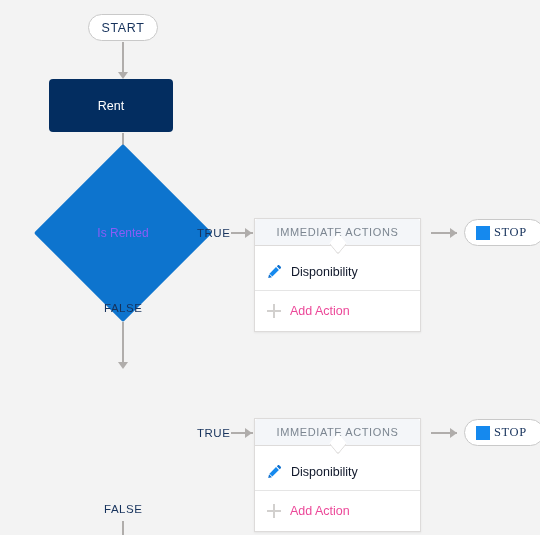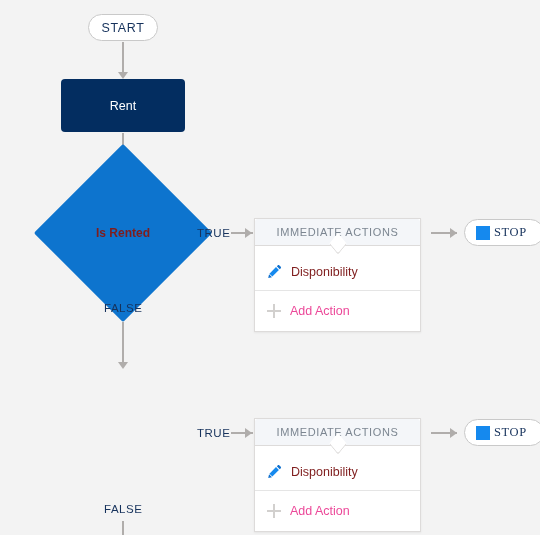--- a/index.html
+++ b/index.html
@@ -77,26 +77,25 @@
     background: #0d74ce;
     transform: rotate(45deg);
     border-radius: 2px;
   }
   .diamond-label {
     position: absolute;
     inset: 0;
     display: flex;
     align-items: center;
     justify-content: center;
-    color: #7f1d1d;
+    color: #8b5cf6;
     font-size: 12px;
     text-align: center;
     padding: 0 14px;
     line-height: 1.2;
-    font-weight: bold;
   }
 
   
   .actions-card {
     width: 167px;
     background: #ffffff;
     border: 1px solid #dddbda;
     border-radius: 0;
     box-shadow: 0 1px 2px rgba(0,0,0,.06);
     overflow: visible;
@@ -128,21 +127,21 @@
     transform: rotate(45deg) skew(6deg,6deg);
     border-radius: 0 0 3px 0;
   }
   .action-row {
     display: flex;
     align-items: center;
     gap: 9px;
     height: 38px;
     padding: 0 12px;
     font-size: 12.5px;
-    color: #7f1d1d;
+    color: #0f172a;
   }
   .action-row.has-rule { border-bottom: 1px solid #e5e5e5; margin-top: 7px; }
   .action-row.add { color: #ec4899; height: 40px; }
 
   .pencil-icon { width: 15px; height: 15px; display: block; flex: 0 0 auto; }
   .plus-icon {
     width: 14px; height: 14px; position: relative; flex: 0 0 auto;
     display: block;
   }
   .plus-icon::before, .plus-icon::after {
@@ -191,21 +190,21 @@
 
 <div id="canvas">
 
   <div class="node" style="left:53px; top:14px;">
     <div class="pill pill-start">START</div>
   </div>
 
   <div class="conn-v" style="left:87px; top:42px; height:32px;"></div>
   <div class="arrow-down" style="left:83px; top:72px;"></div>
 
-  <div class="node" style="left:26px; top:79px;">
+  <div class="node" style="left:14px; top:79px;">
     <div class="elem-box">Rent</div>
   </div>
 
   <div class="conn-v" style="left:87px; top:133px; height:32px;"></div>
   <div class="arrow-down" style="left:83px; top:163px;"></div>
 
   <div class="node" style="left:25px; top:170px;">
     <div class="diamond-wrap">
       <div class="diamond-shape"></div>
       <div class="diamond-label">Is Rented</div>

